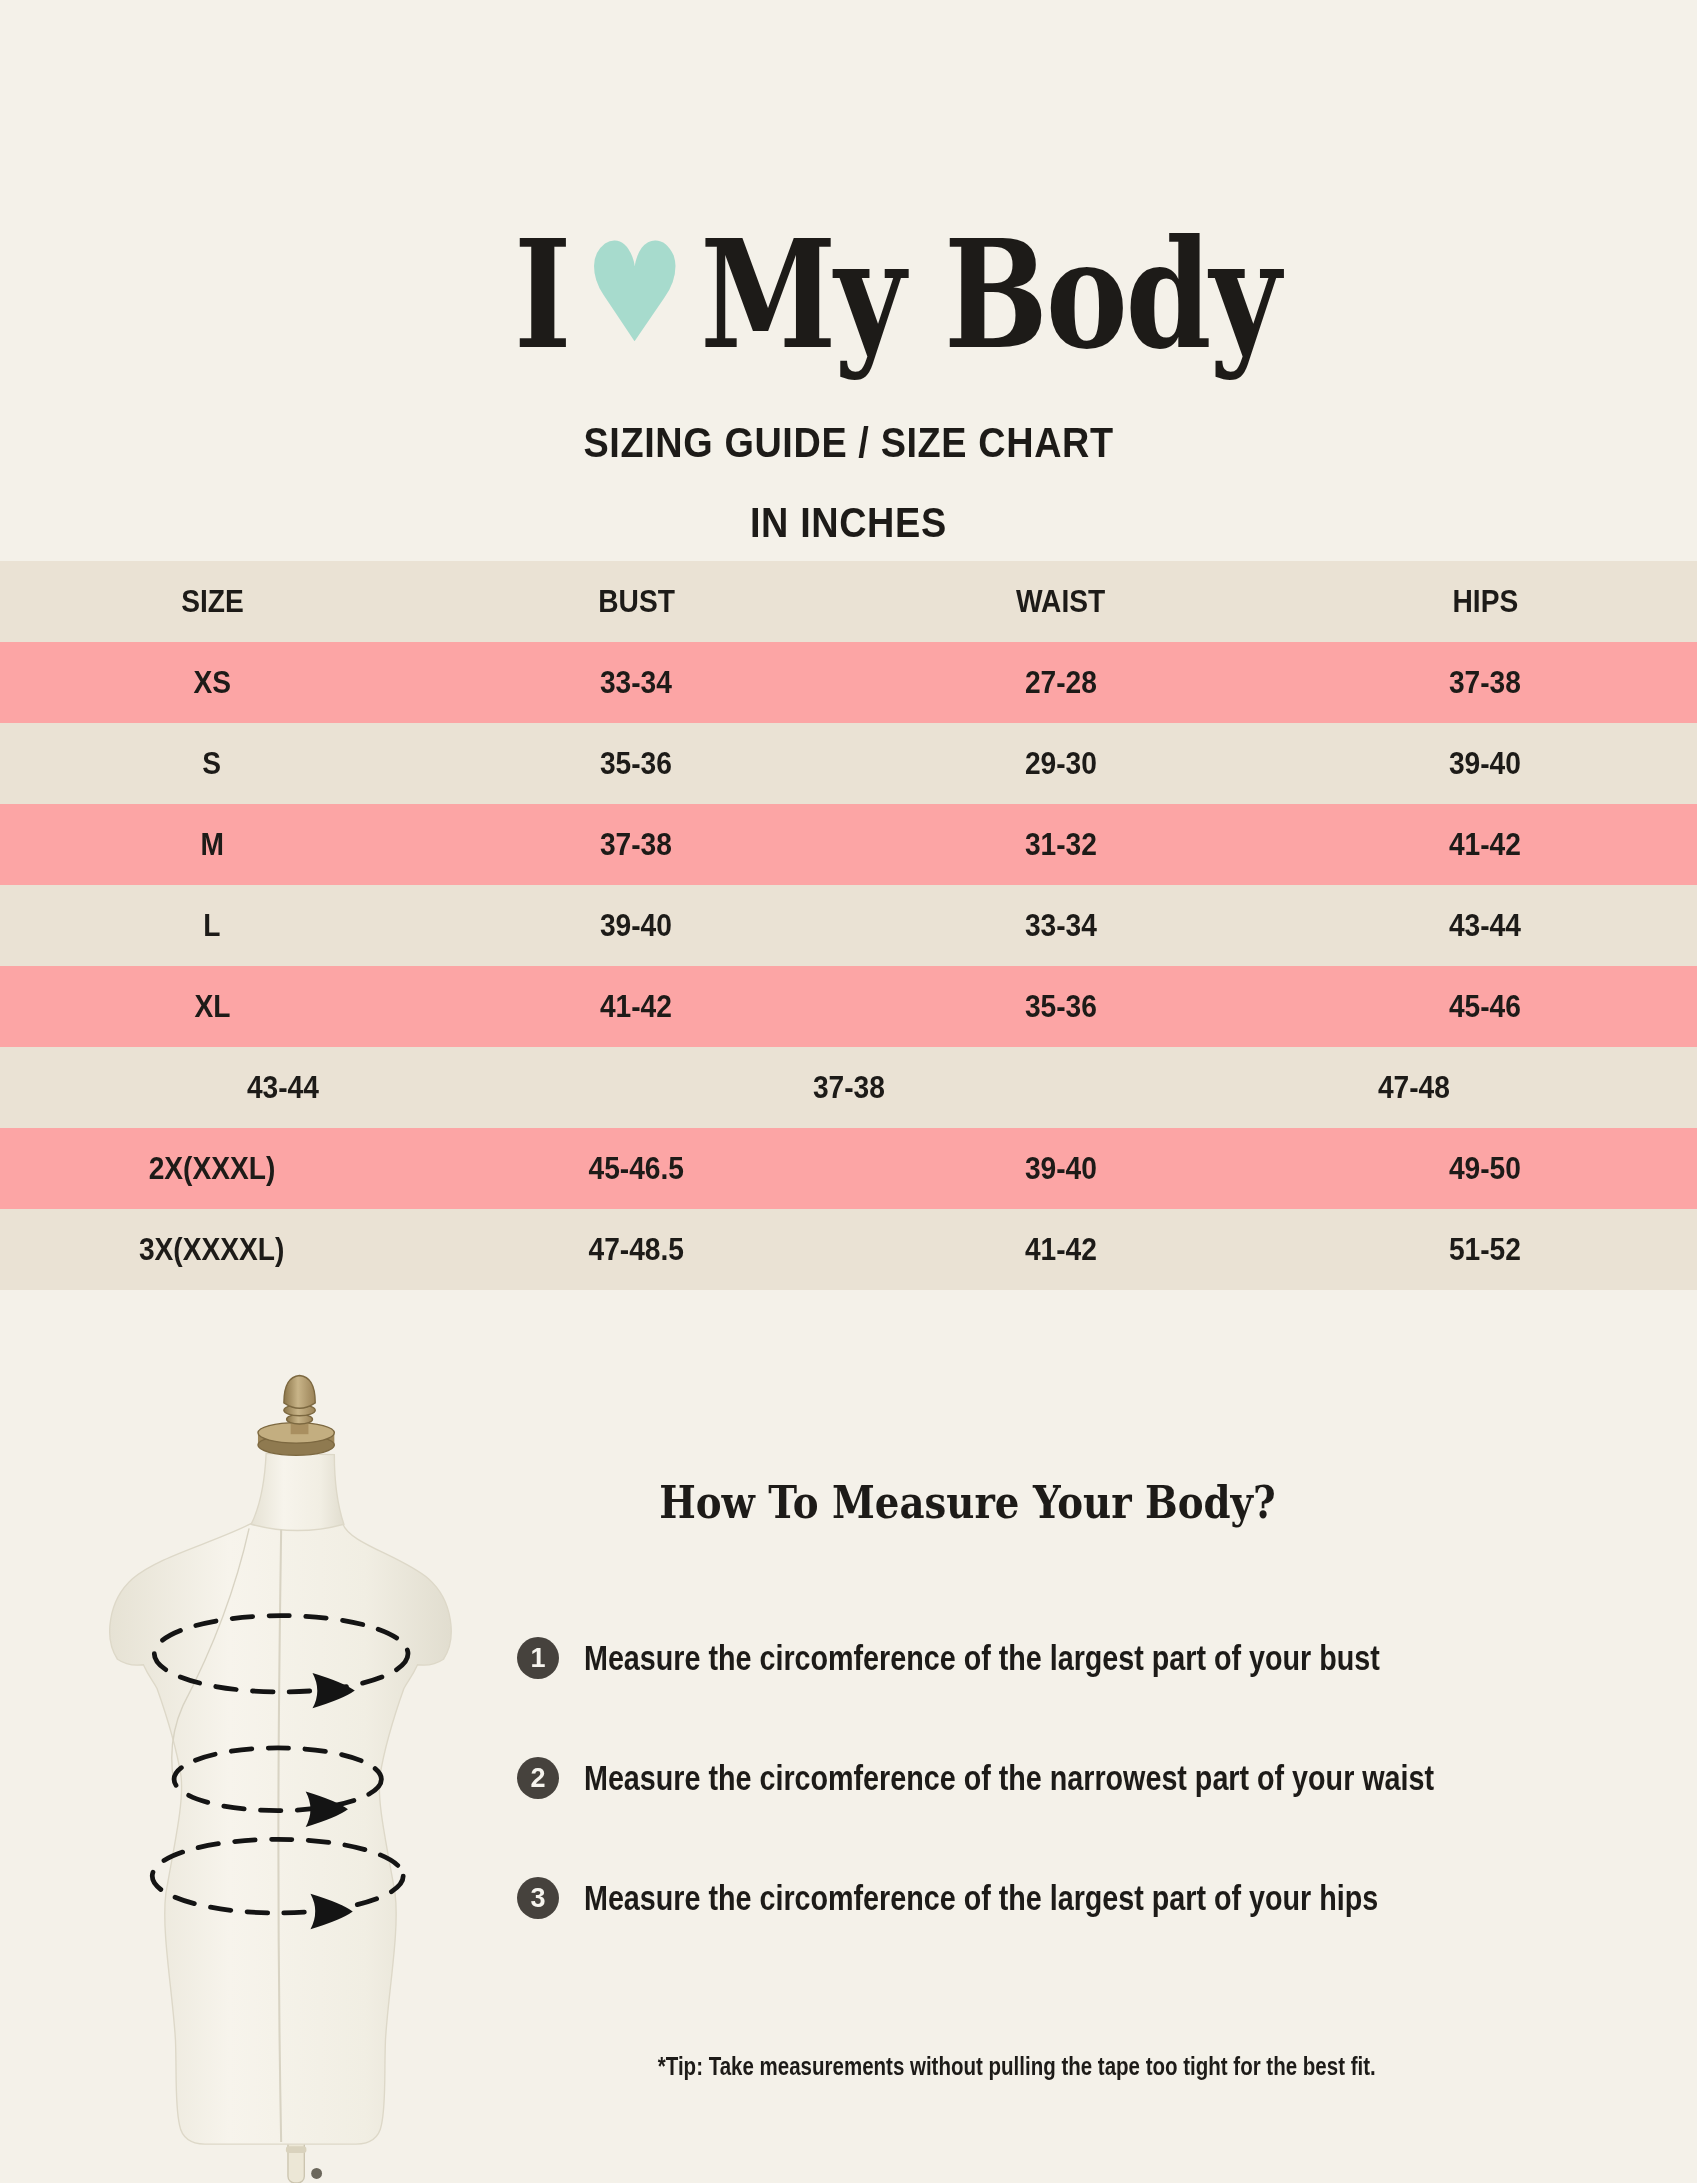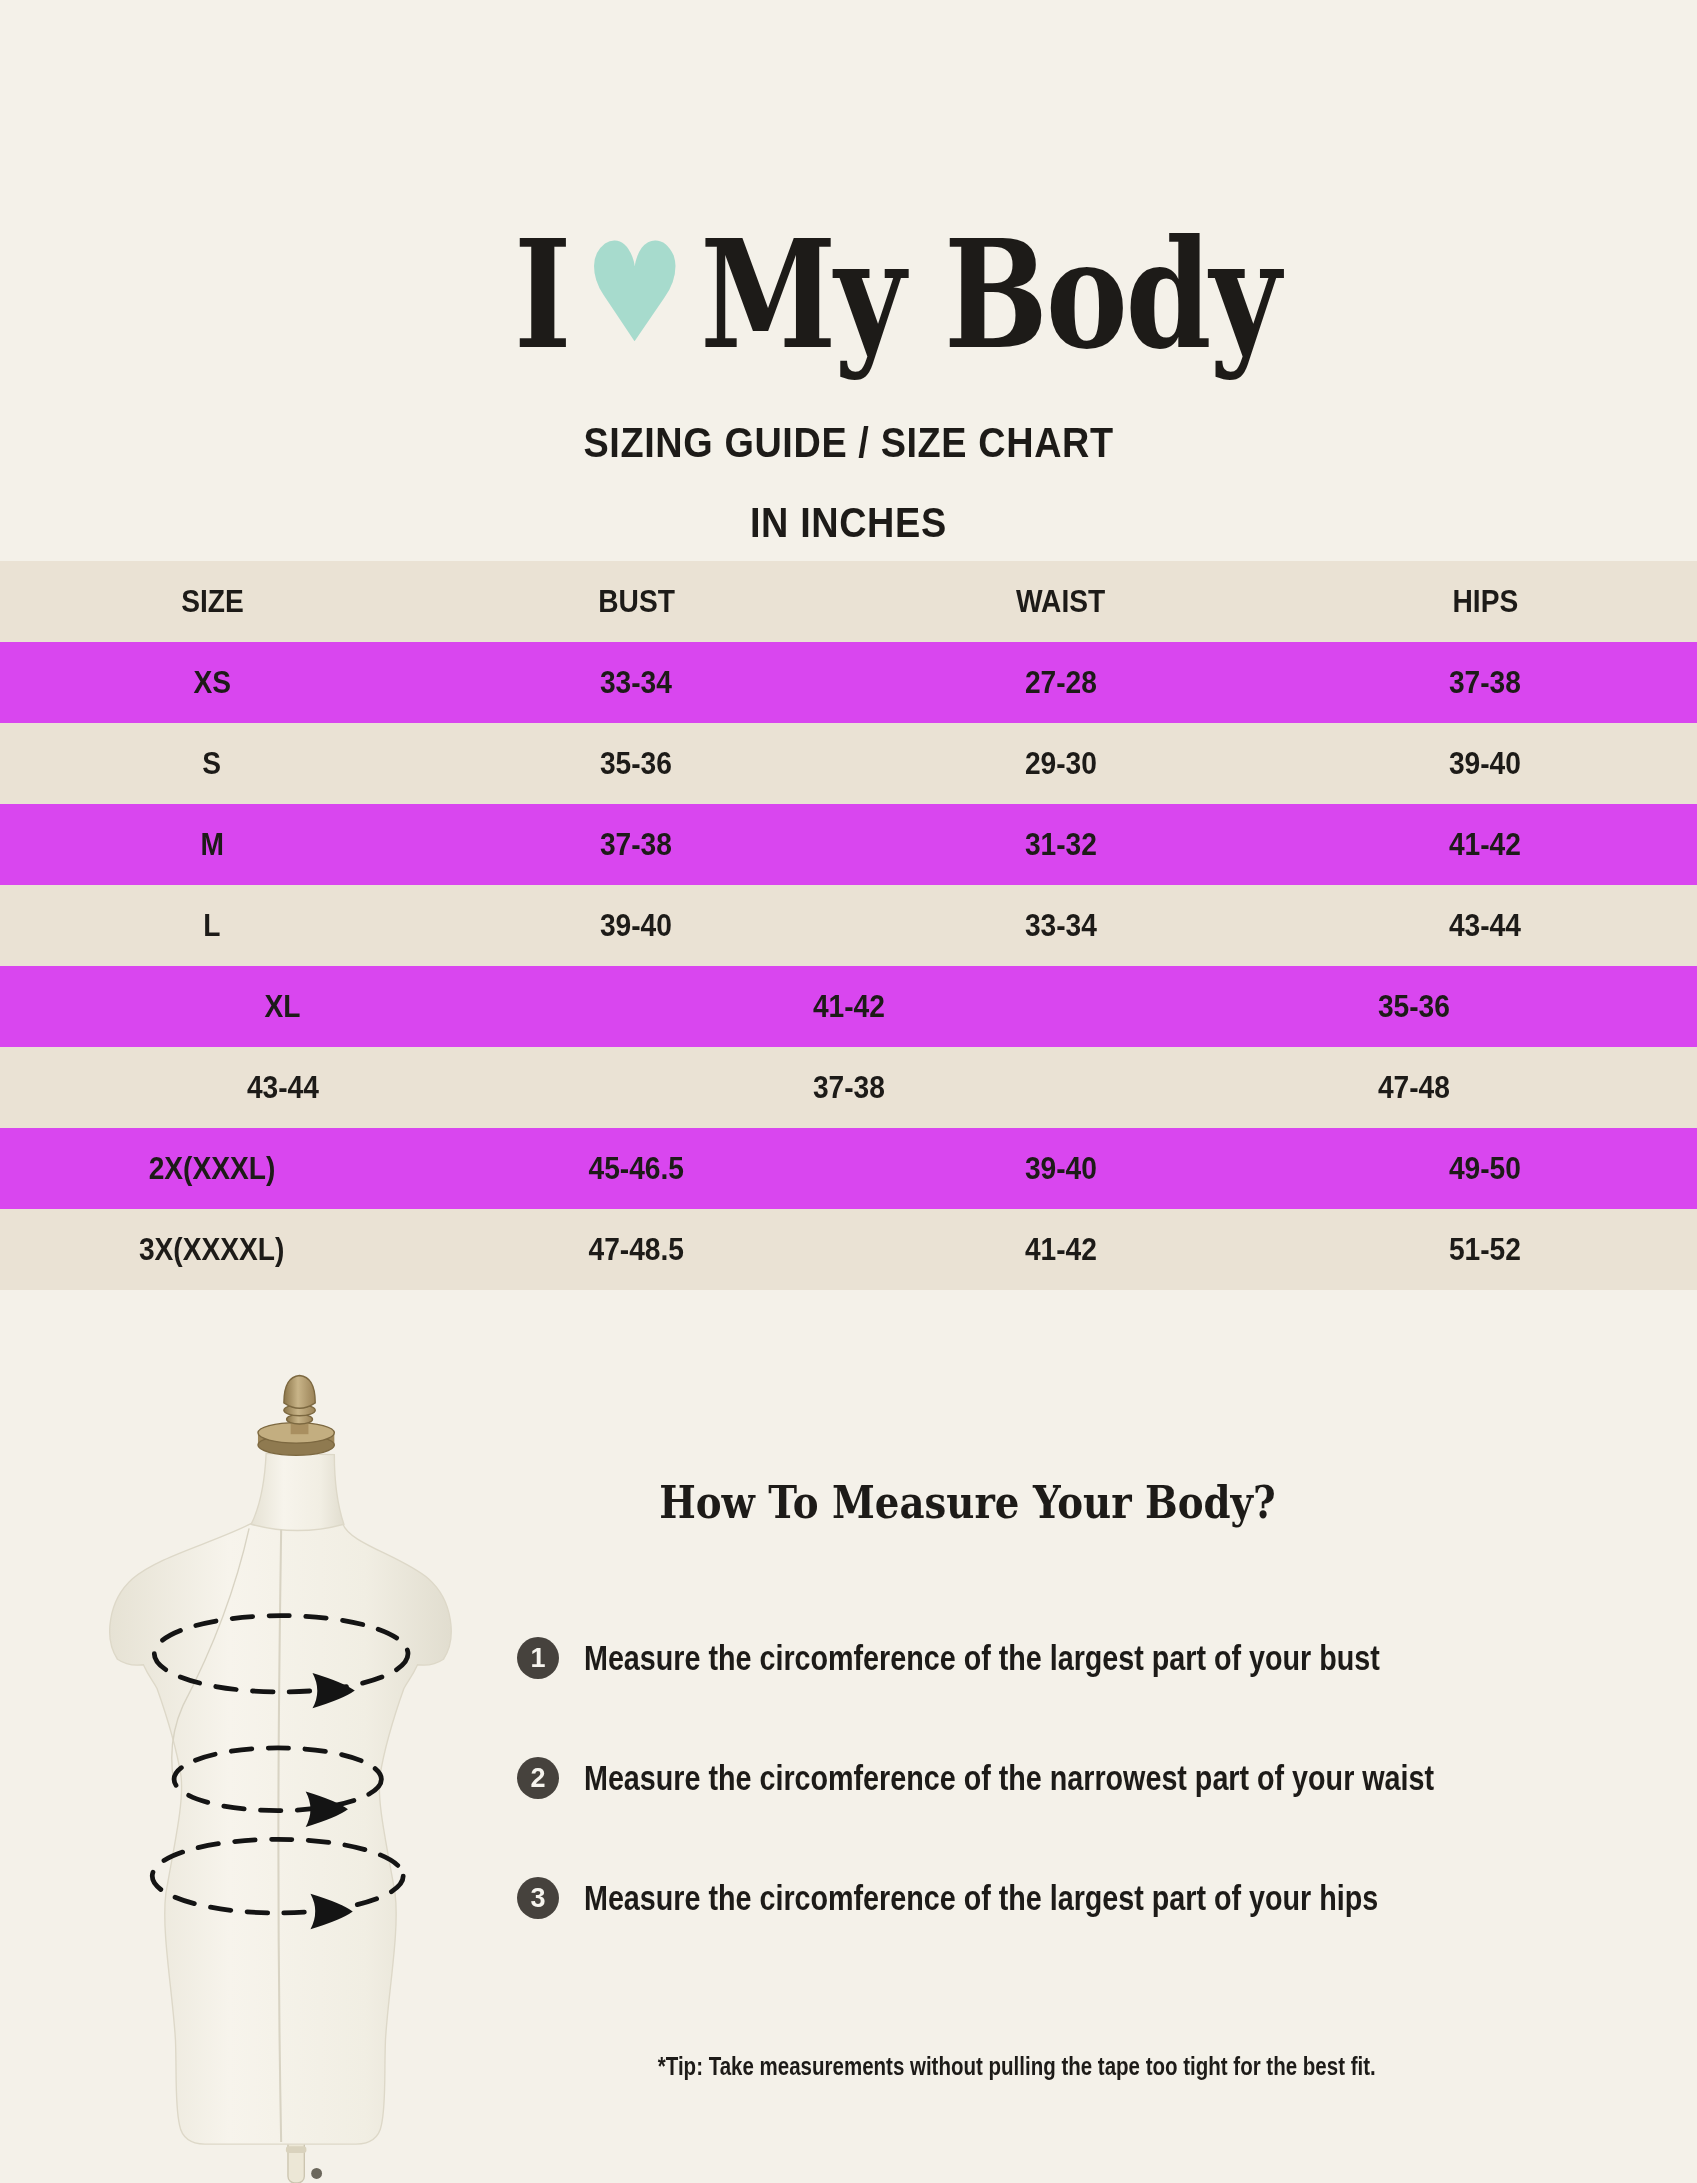--- a/index.html
+++ b/index.html
@@ -47,21 +47,21 @@
   .subtitle .cnd-c{display:inline-block;transform:scaleX(0.9);transform-origin:center;}
   
   .table{
     position:absolute;
     top:561px; left:0; width:100%;border-radius:31px;
   }
   .band{
     display:flex;
     height:81px;
     align-items:center;
-    background:#d946ef;
+    background:#fca5a5;
   }
   .band:nth-child(odd){background:#eae2d4;}
   .cell{
     flex:1 1 0;
     text-align:center;
     font-weight:700;
     font-size:32px;
   }
   .cell .cnd-c{display:inline-block;transform:scaleX(0.88);transform-origin:center;white-space:nowrap;}
   
@@ -164,20 +164,21 @@
     <div class="band">
       <div class="cell"><span class="cnd-c">L</span></div>
       <div class="cell"><span class="cnd-c">39-40</span></div>
       <div class="cell"><span class="cnd-c">33-34</span></div>
       <div class="cell"><span class="cnd-c">43-44</span></div>
     </div>
     <div class="band">
       <div class="cell"><span class="cnd-c">XL</span></div>
       <div class="cell"><span class="cnd-c">41-42</span></div>
       <div class="cell"><span class="cnd-c">35-36</span></div>
+      <div class="cell"><span class="cnd-c">45-46</span></div>
     </div>
     <div class="band">
       <div class="cell"><span class="cnd-c">43-44</span></div>
       <div class="cell"><span class="cnd-c">37-38</span></div>
       <div class="cell"><span class="cnd-c">47-48</span></div>
     </div>
     <div class="band">
       <div class="cell"><span class="cnd-c">2X(XXXL)</span></div>
       <div class="cell"><span class="cnd-c">45-46.5</span></div>
       <div class="cell"><span class="cnd-c">39-40</span></div>

